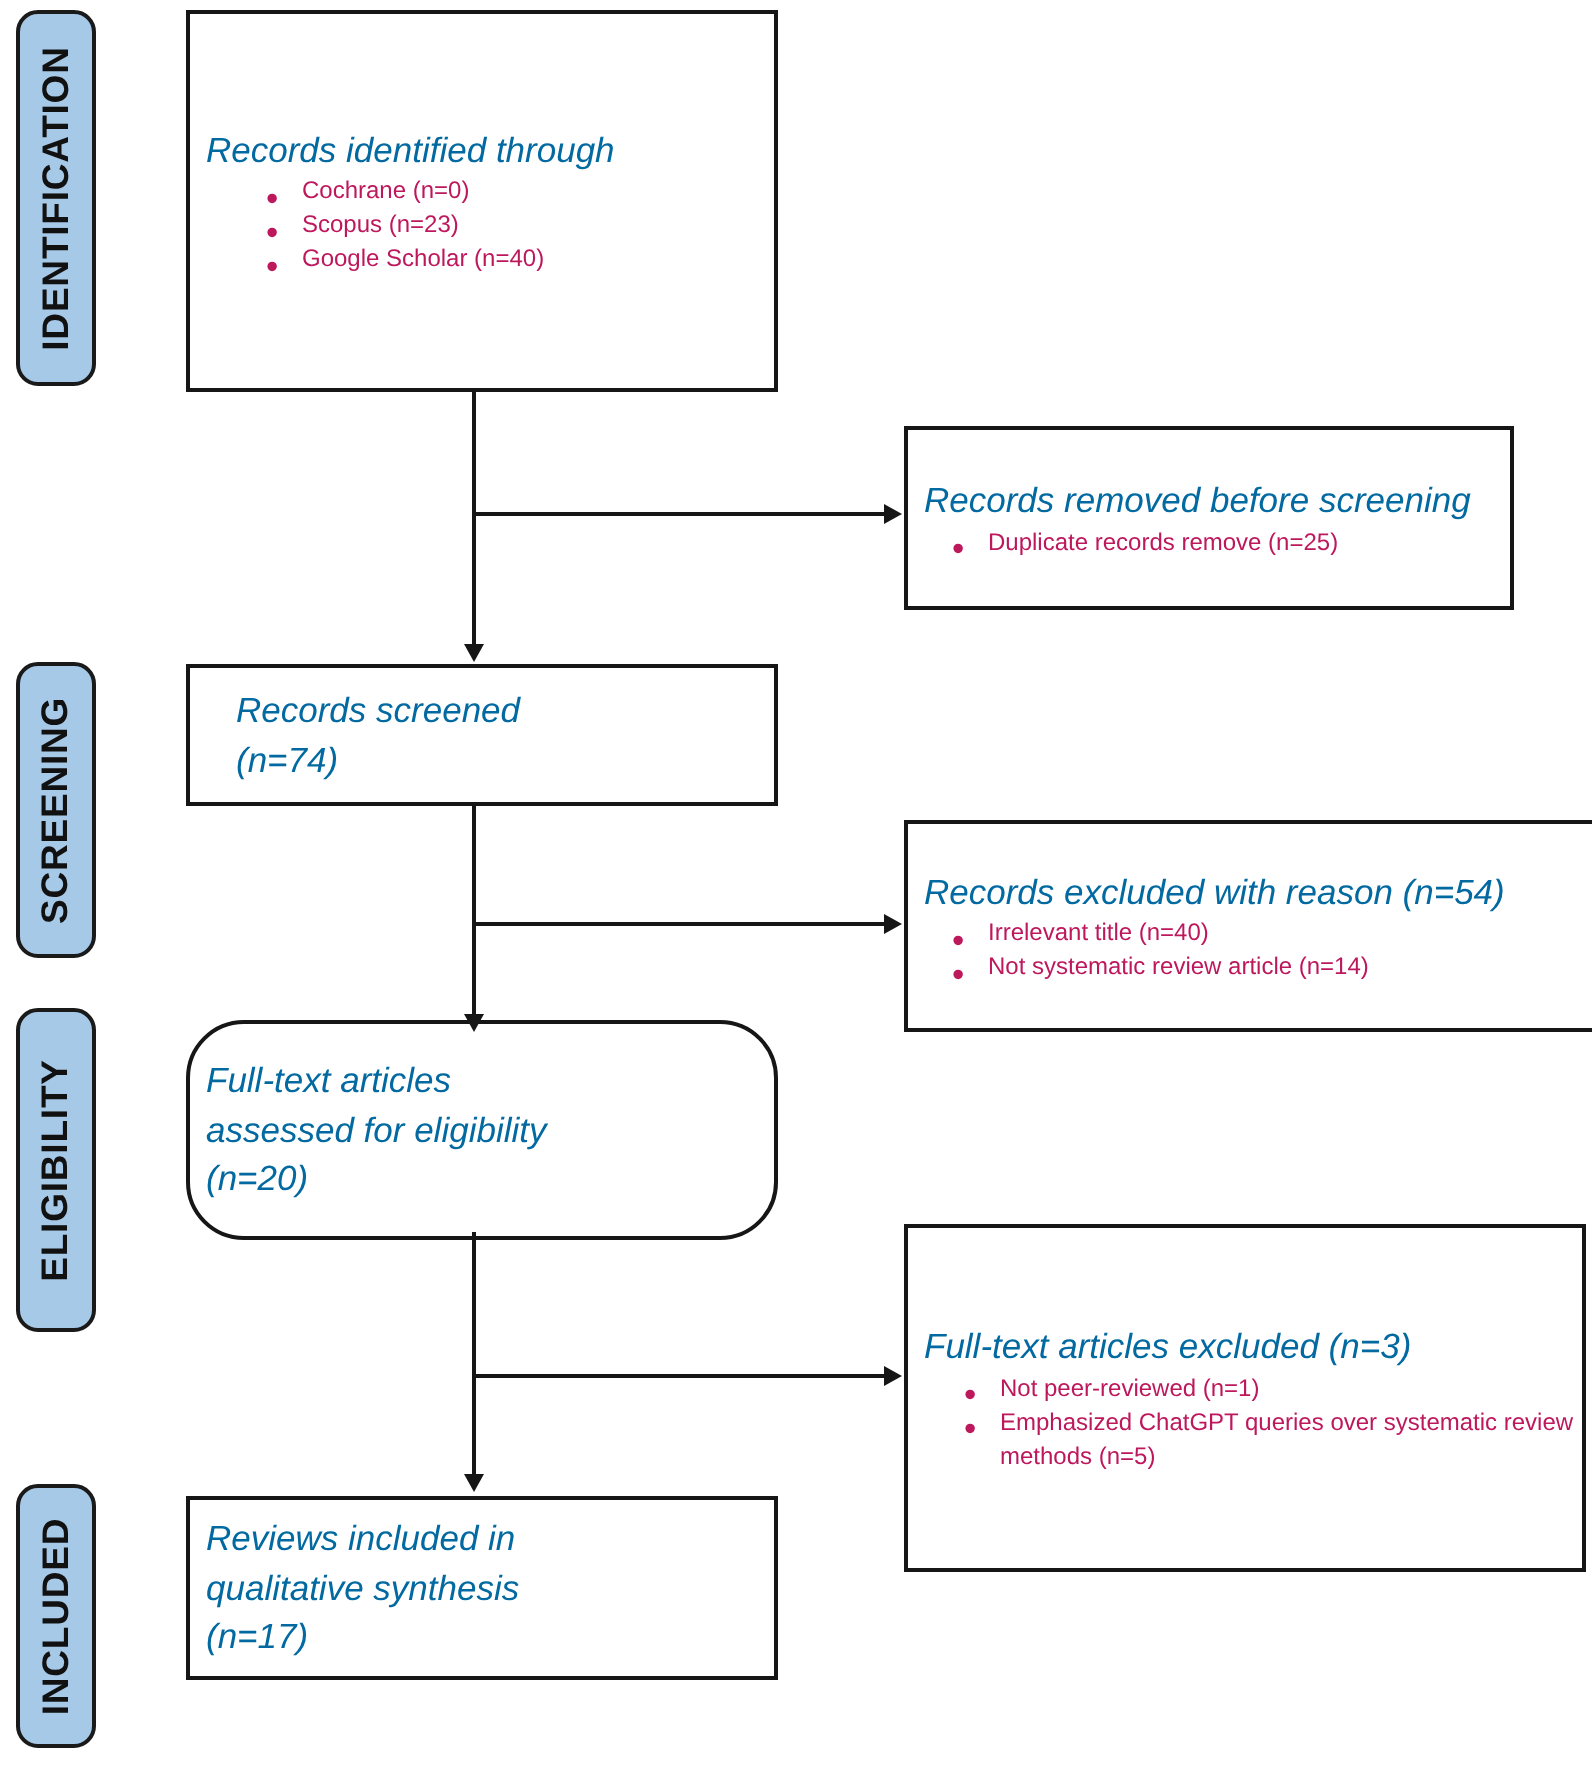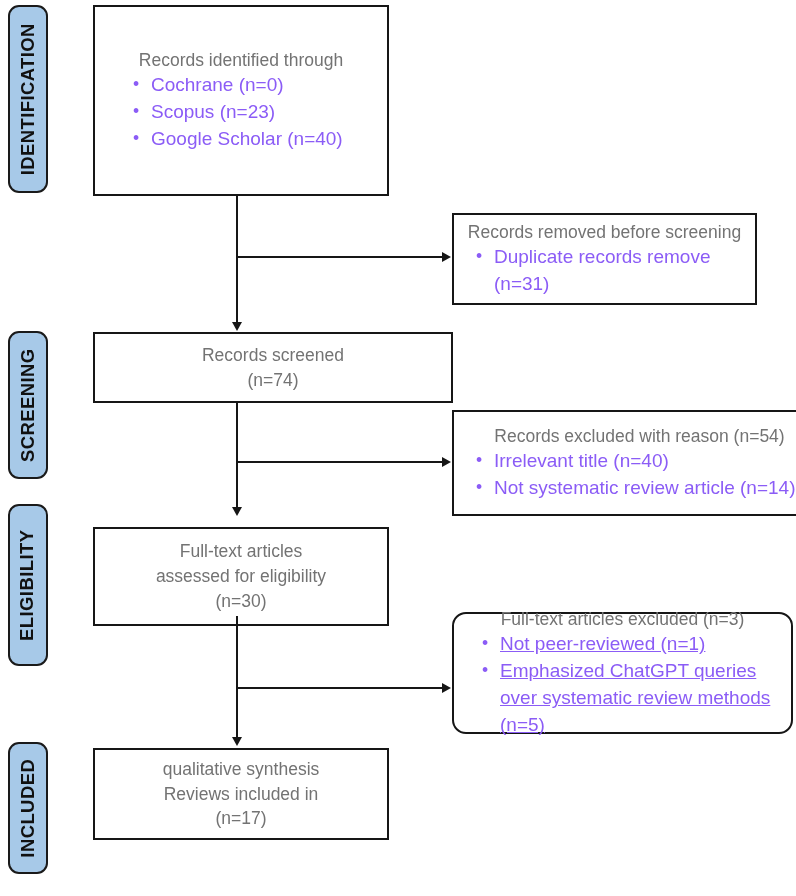--- a/index.html
+++ b/index.html
@@ -46,52 +46,51 @@
   .flow-box {
     position: absolute;
     box-sizing: border-box;
     background: #ffffff;
     border: 2.2px solid #161616;
     display: flex;
     flex-direction: column;
     justify-content: center;
   }
   .box-heading {
-    text-align: center;
     font-size: 17.5px;
     line-height: 1.42;
-    color: #737373;
+    color: #0369a1;
     padding: 0 8px;
+    font-style: italic;
   }
   .bullets {
     margin: 0;
     padding: 0;
     list-style: none;
   }
   .bullets li {
     position: relative;
-    font-size: 19px;
+    font-size: 12px;
     line-height: 1.42;
-    color: #8b5cf6;
+    color: #be185d;
     padding-left: 18px;
     margin-left: 38px;
   }
   .bullets li::before {
     content: "\2022";
     position: absolute;
     left: 0;
     top: -0.5px;
     font-size: 17.5px;
   }
   .bullets.tight li {
     margin-left: 22px;
   }
   .bullets.narrow li {
     margin-left: 28px;
-    text-decoration: underline;
   }
 
   
   .vline {
     position: absolute;
     width: 2.2px;
     background: #161616;
   }
   .hline {
     position: absolute;
@@ -141,54 +140,54 @@
     <ul class="bullets">
       <li>Cochrane (n=0)</li>
       <li>Scopus (n=23)</li>
       <li>Google Scholar (n=40)</li>
     </ul>
   </div>
 
   <div class="flow-box" style="left:452px; top:213px; width:305px; height:92px;">
     <div class="box-heading">Records removed before screening</div>
     <ul class="bullets tight">
-      <li>Duplicate records remove (n=31)</li>
-    </ul>
-  </div>
-
-  <div class="flow-box" style="left:93px; top:332px; width:360px; height:71px;">
+      <li>Duplicate records remove (n=25)</li>
+    </ul>
+  </div>
+
+  <div class="flow-box" style="left:93px; top:332px; width:296px; height:71px;padding-left:15px;">
     <div class="box-heading">Records screened</div>
     <div class="box-heading">(n=74)</div>
   </div>
 
   <div class="flow-box" style="left:452px; top:410px; width:375px; height:106px;">
     <div class="box-heading">Records excluded with reason (n=54)</div>
     <ul class="bullets tight">
       <li>Irrelevant title (n=40)</li>
       <li>Not systematic review article (n=14)</li>
     </ul>
   </div>
 
-  <div class="flow-box" style="left:93px; top:527px; width:296px; height:99px;">
+  <div class="flow-box" style="left:93px; top:510px; width:296px; height:110px;border-radius:29px;">
     <div class="box-heading">Full-text articles</div>
     <div class="box-heading">assessed for eligibility</div>
-    <div class="box-heading">(n=30)</div>
-  </div>
-
-  <div class="flow-box" style="left:452px; top:612px; width:341px; height:122px;border-radius:14px;">
+    <div class="box-heading">(n=20)</div>
+  </div>
+
+  <div class="flow-box" style="left:452px; top:612px; width:341px; height:174px;">
     <div class="box-heading">Full-text articles excluded (n=3)</div>
     <ul class="bullets narrow">
       <li>Not peer-reviewed (n=1)</li>
       <li>Emphasized ChatGPT queries over systematic review methods (n=5)</li>
     </ul>
   </div>
 
   <div class="flow-box" style="left:93px; top:748px; width:296px; height:92px;">
+    <div class="box-heading">Reviews included in</div>
     <div class="box-heading">qualitative synthesis</div>
-    <div class="box-heading">Reviews included in</div>
     <div class="box-heading">(n=17)</div>
   </div>
 
   <div class="vline" style="left:236px; top:196px; height:127px;"></div>
   <div class="hline" style="left:236px; top:256px; width:207px;"></div>
   <div class="arrow-right" style="left:442px; top:251.5px;"></div>
   <div class="arrow-down" style="left:231.6px; top:322px;"></div>
 
   <div class="vline" style="left:236px; top:403px; height:105px;"></div>
   <div class="hline" style="left:236px; top:461px; width:207px;"></div>

